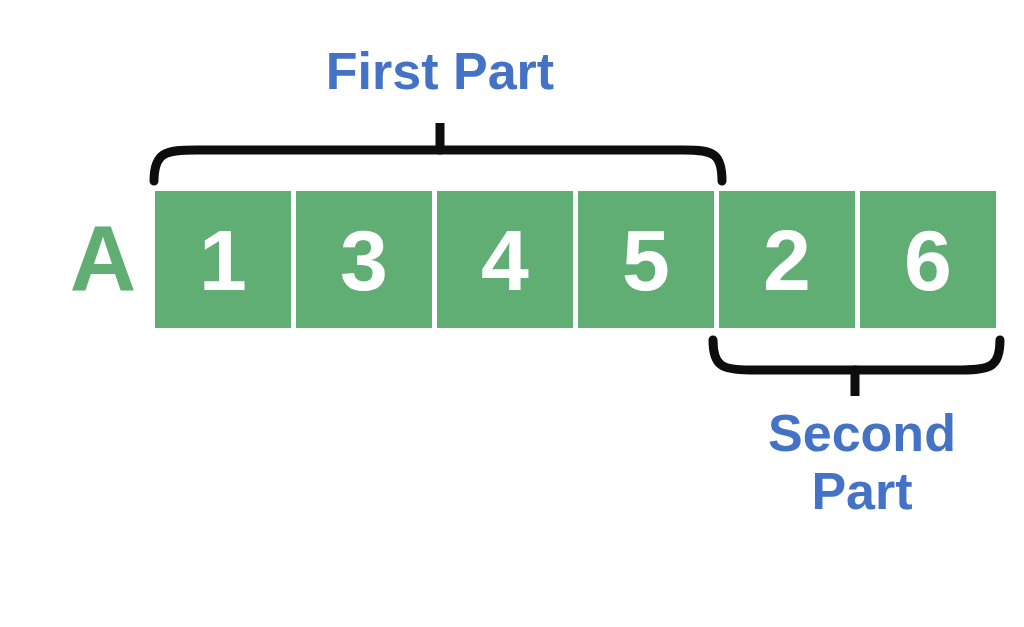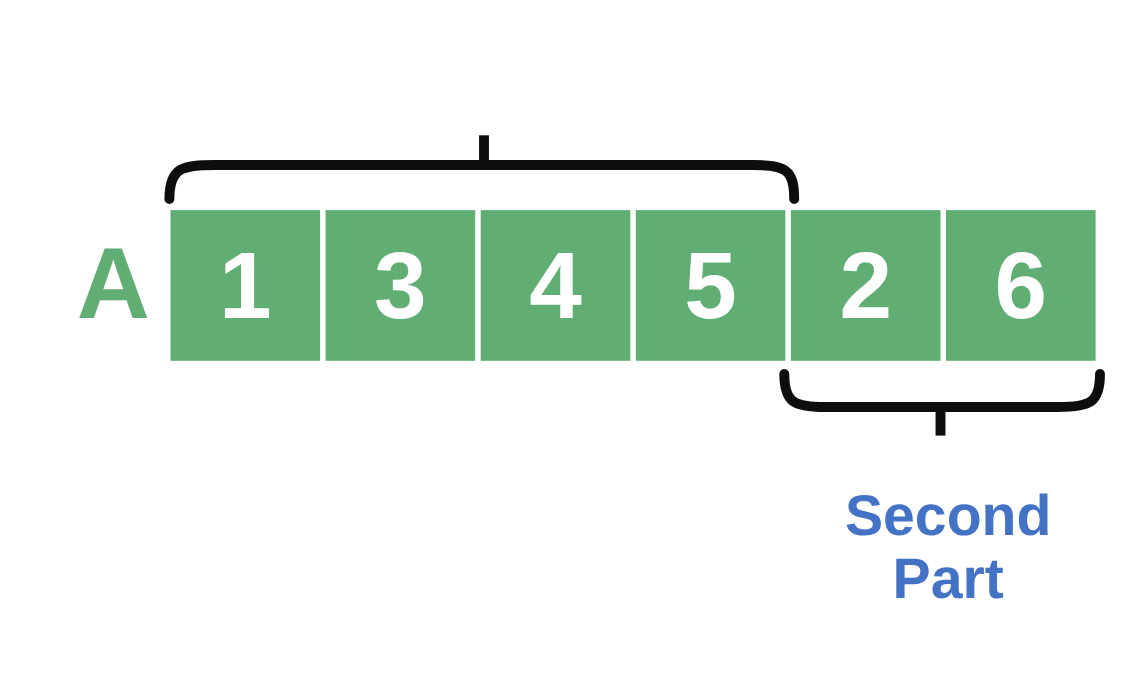--- a/index.html
+++ b/index.html
@@ -79,21 +79,20 @@
   }
   #first-part-label {
     left: 240px;
     top: 42px;
     width: 400px;
   }
   #second-part-label {
     left: 712px;
     top: 404px;
     width: 300px;
-    margin-top: 36px;
   }
 </style>
 </head>
 <body>
 
 <div id="stage">
 
   <div class="array-label">A</div>
 
   <div class="cells">
@@ -115,17 +114,18 @@
     <line x1="440" y1="150" x2="440" y2="123" stroke="#0d0d0d" stroke-width="9" stroke-linecap="butt"></line>
 
     <g fill="none" stroke="#0d0d0d" stroke-width="9" stroke-linecap="round">
       <path d="M 713 340 C 713 366, 722 370, 750 370 L 855 370"></path>
       <path d="M 855 370 L 962 370 C 991 370, 1000 366, 1000 340"></path>
     </g>
 
     <line x1="855" y1="370" x2="855" y2="396" stroke="#0d0d0d" stroke-width="9" stroke-linecap="butt"></line>
   </svg>
 
+  <div id="first-part-label" class="part-label">First Part</div>
 
   <div id="second-part-label" class="part-label">Second
 Part</div>
 
 </div>
 
 </body></html>

